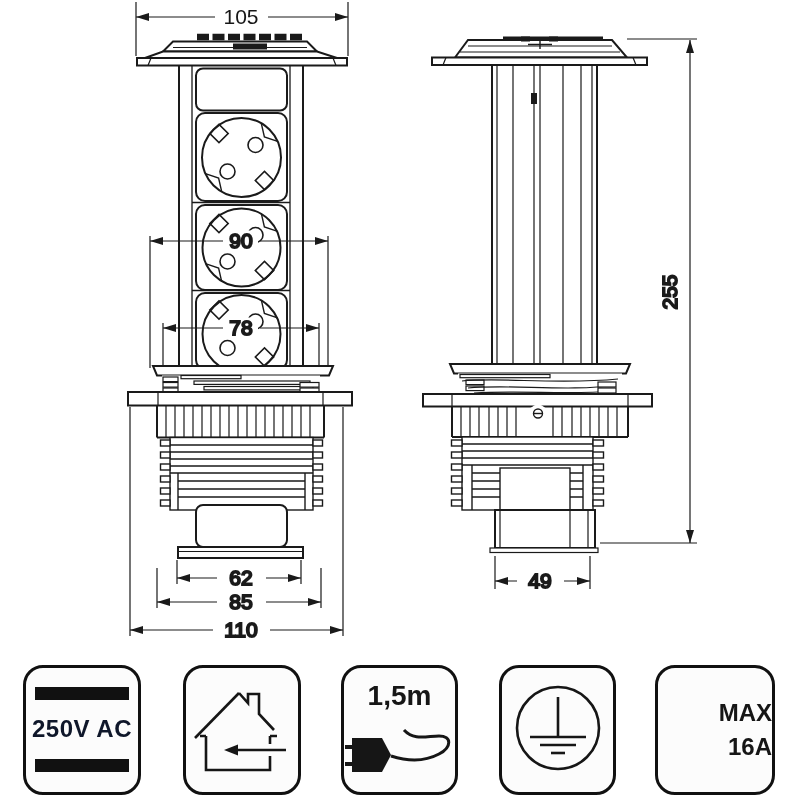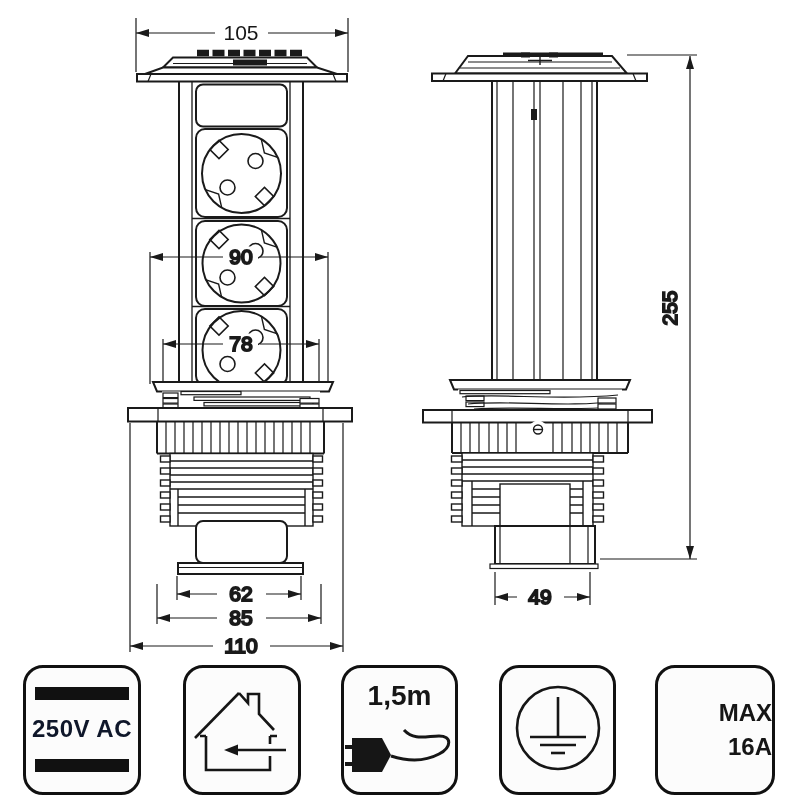--- a/index.html
+++ b/index.html
@@ -1,20 +1,20 @@
 <!DOCTYPE html>
 <html><head>
 <meta charset="utf-8">
 <style>
   html,body{margin:0;padding:0;}
   body{
     width:800px;height:800px;position:relative;background:#ffffff;
     font-family:"Liberation Sans", sans-serif;overflow:hidden;
   }
-  .drawing{position:absolute;left:0;top:16px;width:640px;height:660px;}
+  .drawing{position:absolute;left:0;top:0;width:640px;height:660px;}
   svg text{
     font-family:"Liberation Sans", sans-serif;
     font-size:21px;fill:#161616;
   }
   .badges{position:absolute;left:0;top:665px;width:800px;height:130px;}
   .badge{
     position:absolute;top:0;height:124px;background:#fcfcfc;
     border:3px solid #111;border-radius:20px;
   }
   .badge-voltage{left:23px;width:112px;}

